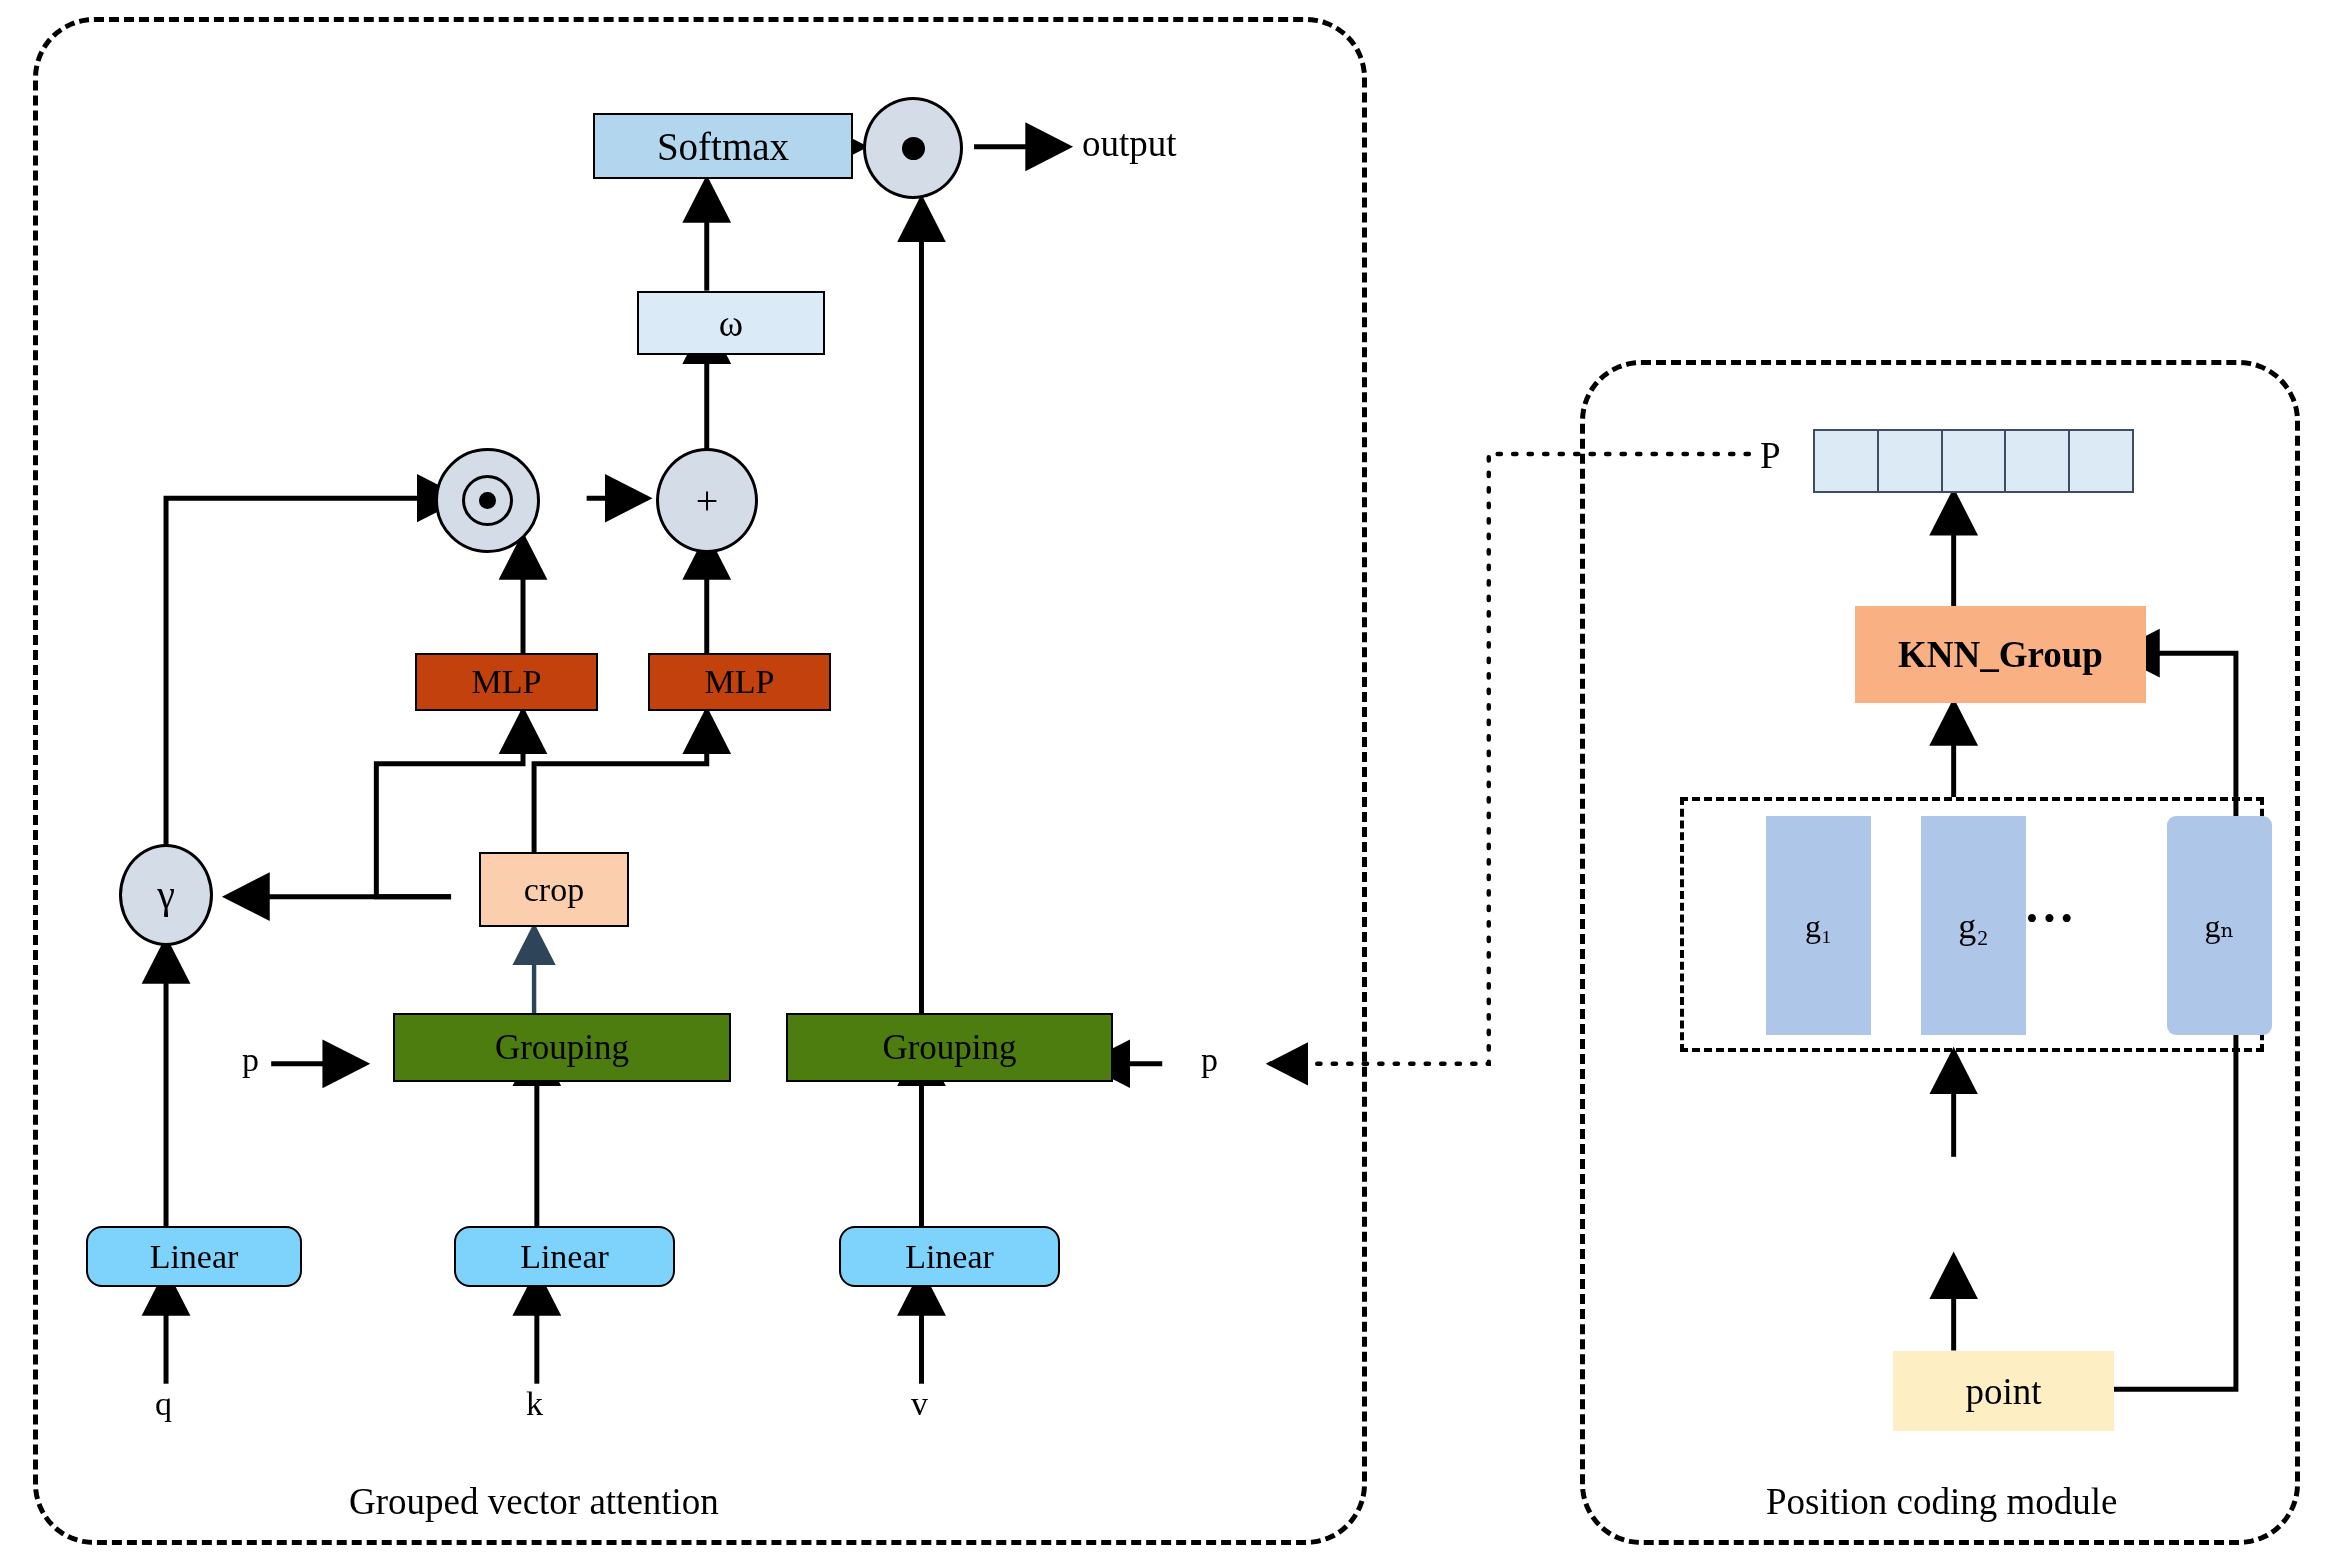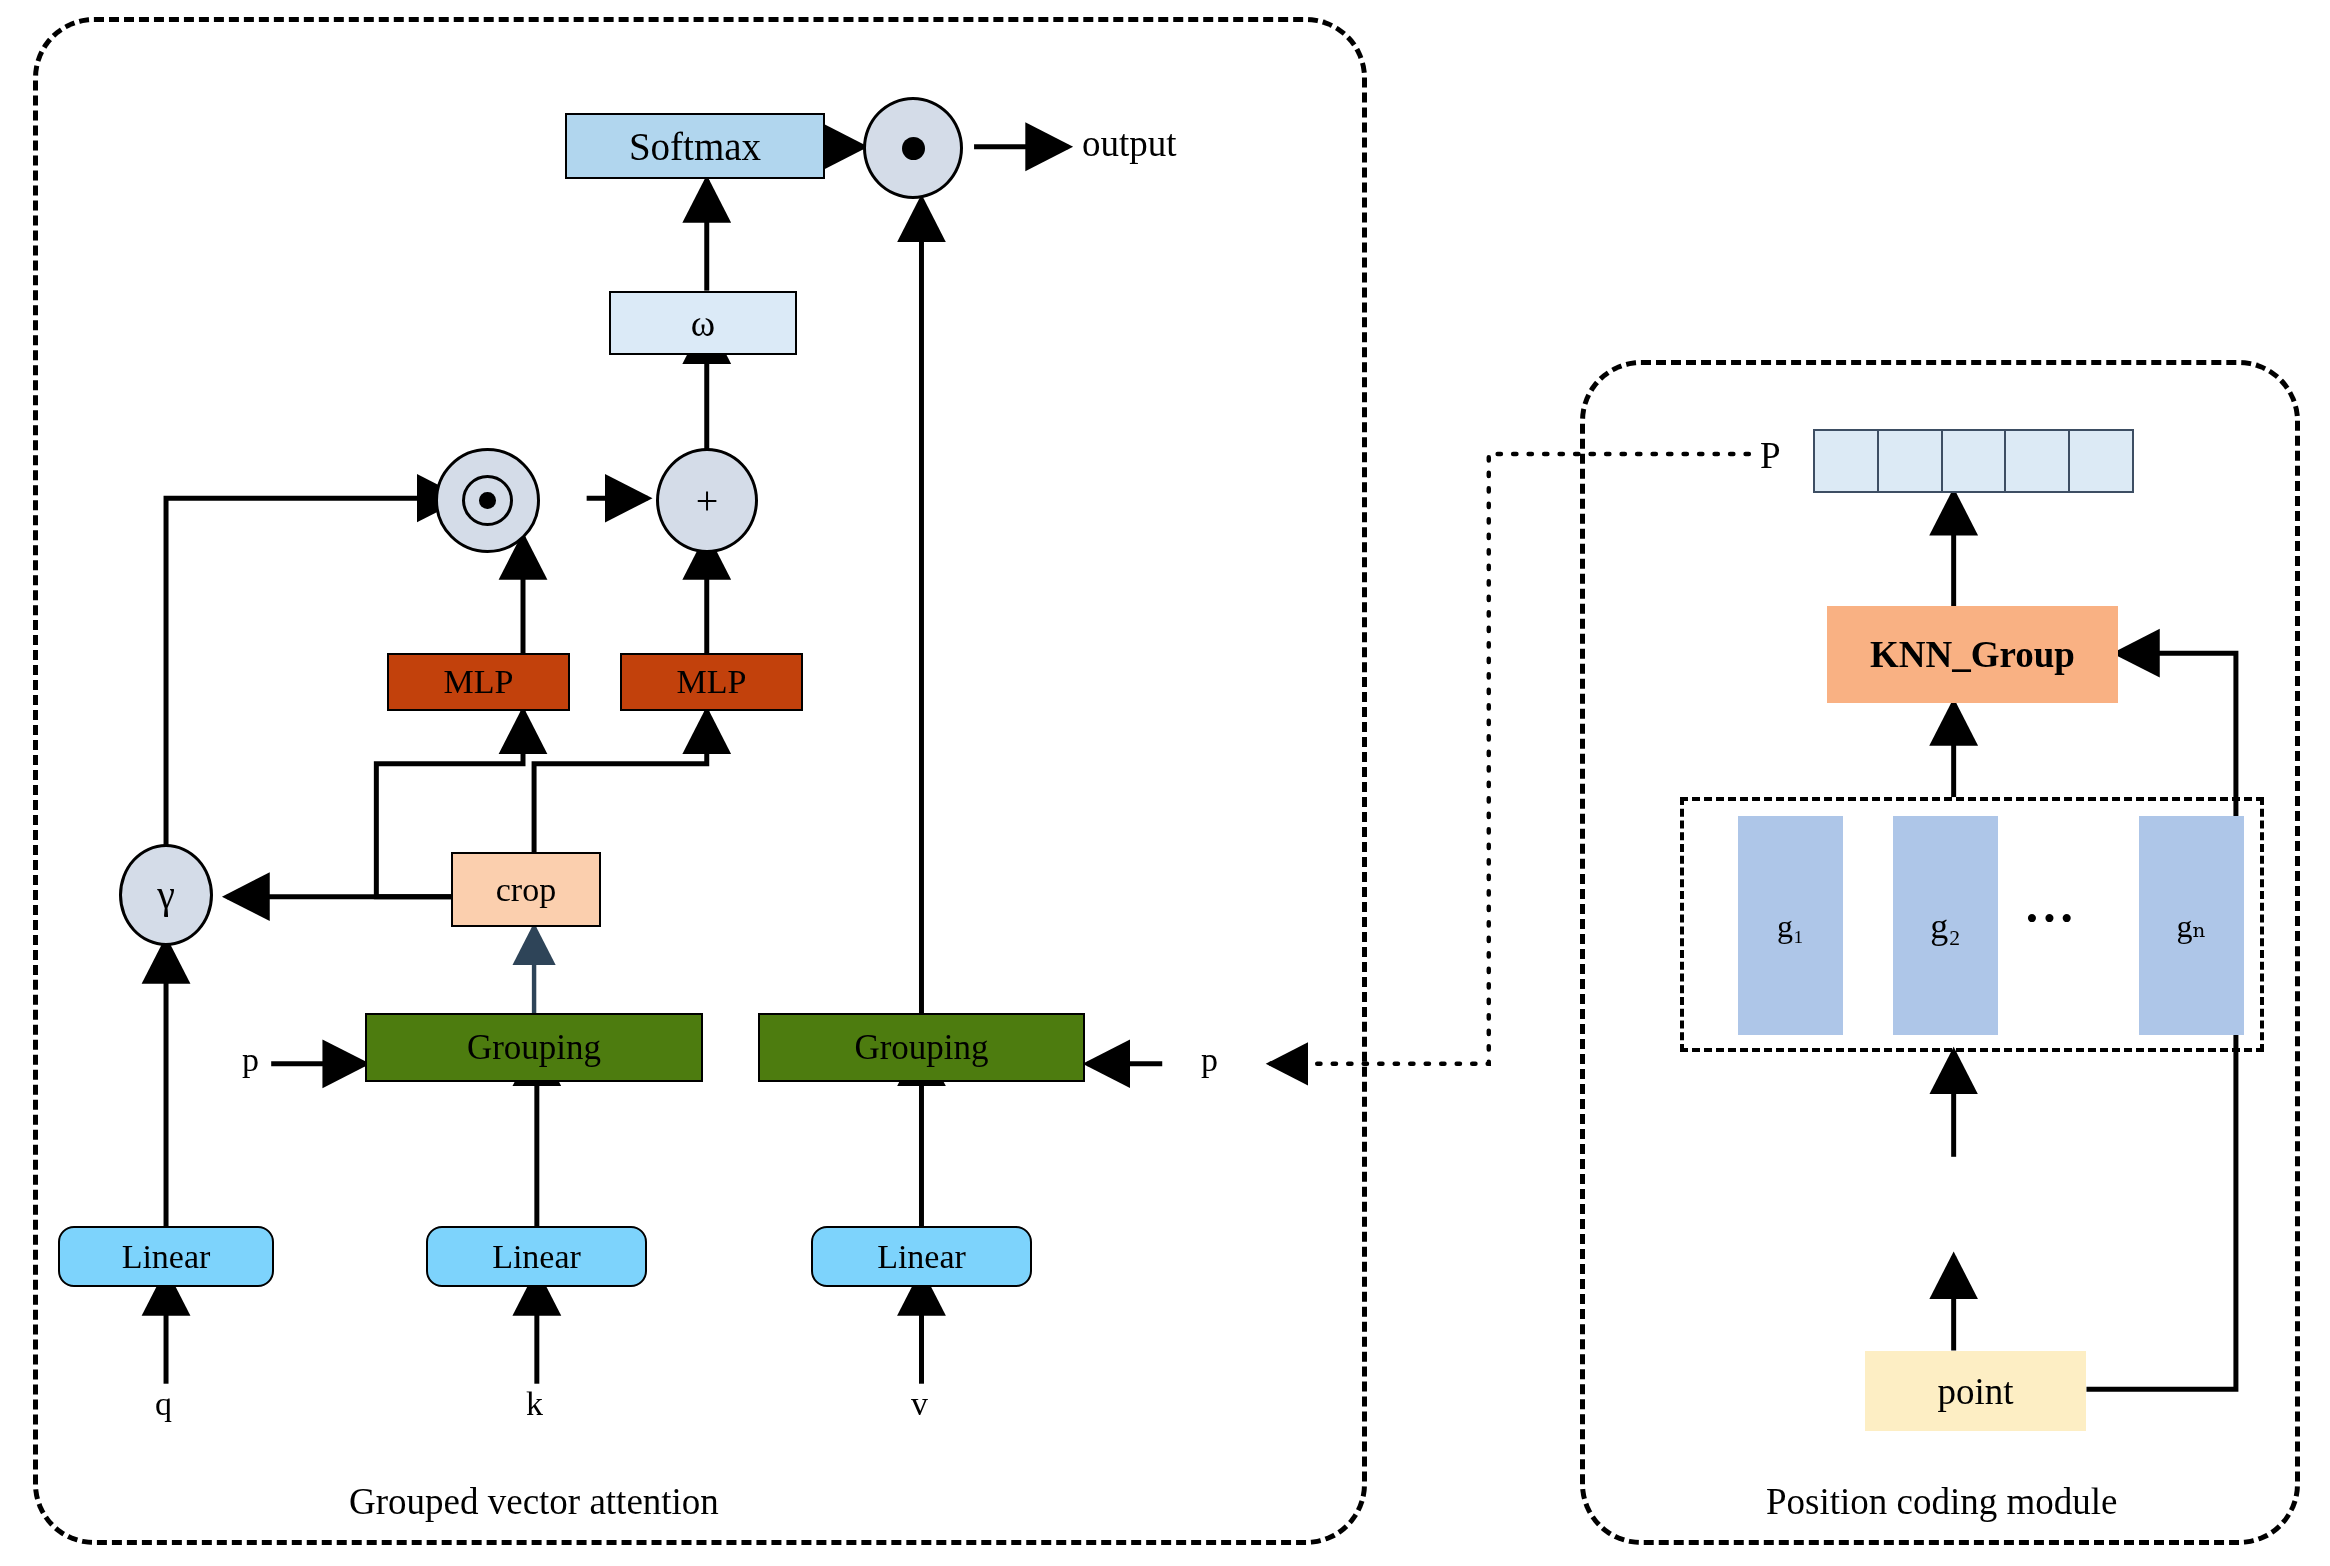--- a/index.html
+++ b/index.html
@@ -24,20 +24,21 @@
   
   .node{
     position:absolute;
     box-sizing:border-box;
     display:flex;
     align-items:center;
     justify-content:center;
     text-align:center;
     line-height:1;
     white-space:nowrap;
+    margin-left:28px;
   }
   .boxed{
     border:2.8px solid #000;
     background:#fff;
   }
   .soft{ background:#b1d6ee; }
   .omega{ background:#dbeaf7; }
   .grouping{ background:#4d7c0f; }
   .mlp{ background:#c2410c; }
   .crop{ background:#fbcfae; }
@@ -271,21 +272,21 @@
   <div class="node knn" style="left:1827px;top:606px;width:291px;height:97px;font-size:37px;">KNN_Group</div>
 
   <div class="frame-inner" style="left:1680px;top:797px;width:584px;height:255px;border-radius:0;"></div>
 
   <div class="node gblk" style="left:1738px;top:816px;width:105px;height:219px;font-size:32px;">g₁</div>
 
   <div class="node gblk" style="left:1893px;top:816px;width:105px;height:219px;font-size:36px;">g₂</div>
 
   <div class="lbl dots" style="left:2026px;top:902px;font-size:34px;">•••</div>
 
-  <div class="node gblk" style="left:2139px;top:816px;width:105px;height:219px;font-size:32px;">gₙ</div>
+  <div class="node gblk" style="left:2139px;top:816px;width:105px;height:219px;font-size:32px;border-radius:9px;">gₙ</div>
 
 
   <div class="node point" style="left:1865px;top:1351px;width:221px;height:80px;font-size:37px;">point</div>
 
   <div class="lbl" style="left:1766px;top:1483px;font-size:37px;">Position coding module</div>
 
 </div>
 
 
 </body></html>

